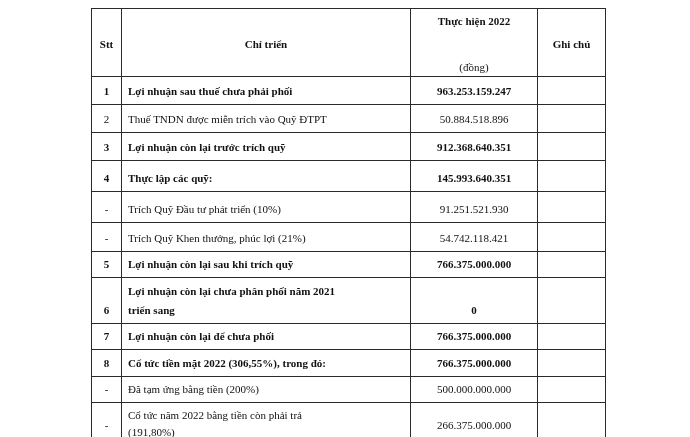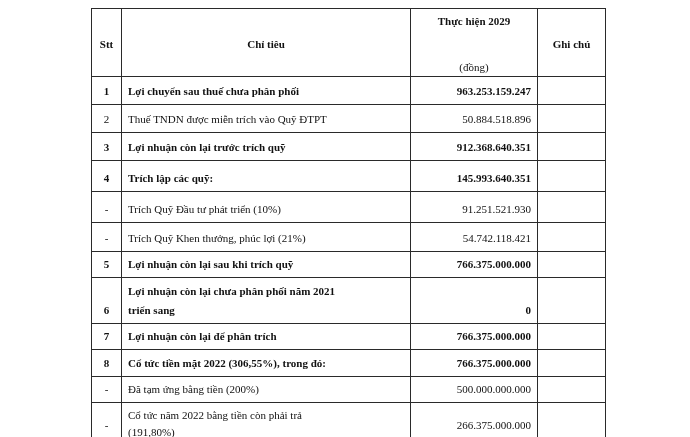--- a/index.html
+++ b/index.html
@@ -19,68 +19,68 @@
       padding-bottom: 4px;
       overflow: hidden;
       white-space: nowrap;
     }
     table.profit th { font-weight: bold; text-align: center; vertical-align: middle; padding-bottom: 0; }
     col.c-stt { width: 30px; }
     col.c-item { width: 289px; }
     col.c-val { width: 127px; }
     col.c-note { width: 68px; }
     td.stt { text-align: center; padding: 0 2px 4px 2px; }
-    td.val { text-align: right; }
+    td.val { text-align: center; }
     td.item.wrap { white-space: normal; }
     tr.bold td { font-weight: bold; }
     tr.normal td { font-weight: normal; }
   </style>
 </head>
 <body>
 
 <table class="profit">
   <colgroup>
     <col class="c-stt">
       <col class="c-item">
       <col class="c-val">
       <col class="c-note">
   </colgroup>
   <thead>
     <tr style="height:39px">
       <th>Stt</th>
-      <th>Chỉ tiêu</th>
+      <th>Chỉ triển</th>
       <th>
-        <div>Thực hiện 2029</div>
+        <div>Thực hiện 2022</div>
         <div style="font-weight:normal;margin-top:29px;">(đồng)</div>
       </th>
       <th>Ghi chú</th>
     </tr>
   </thead>
   <tbody>
     <tr class="bold" style="height:28px">
       <td class="stt">1</td>
-      <td class="item">Lợi chuyển sau thuế chưa phân phối</td>
+      <td class="item">Lợi nhuận sau thuế chưa phải phối</td>
       <td class="val">963.253.159.247</td>
       <td></td>
     </tr>
     <tr class="normal" style="height:28px">
       <td class="stt">2</td>
       <td class="item">Thuế TNDN được miễn trích vào Quỹ ĐTPT</td>
       <td class="val">50.884.518.896</td>
       <td></td>
     </tr>
     <tr class="bold" style="height:28px">
       <td class="stt">3</td>
       <td class="item">Lợi nhuận còn lại trước trích quỹ</td>
       <td class="val">912.368.640.351</td>
       <td></td>
     </tr>
     <tr class="bold" style="height:31px">
       <td class="stt">4</td>
-      <td class="item">Trích lập các quỹ:</td>
+      <td class="item">Thực lập các quỹ:</td>
       <td class="val">145.993.640.351</td>
       <td></td>
     </tr>
     <tr class="normal" style="height:31px">
       <td class="stt">-</td>
       <td class="item">Trích Quỹ Đầu tư phát triển (10%)</td>
       <td class="val">91.251.521.930</td>
       <td></td>
     </tr>
     <tr class="normal" style="height:29px">
@@ -99,21 +99,21 @@
       <td class="stt">6</td>
       <td class="item wrap">
         <div style="margin-bottom:2px;">Lợi nhuận còn lại chưa phân phối năm 2021</div>
         <div>triển sang</div>
       </td>
       <td class="val">0</td>
       <td></td>
     </tr>
     <tr class="bold" style="height:26px">
       <td class="stt">7</td>
-      <td class="item">Lợi nhuận còn lại để phân trích</td>
+      <td class="item">Lợi nhuận còn lại để chưa phối</td>
       <td class="val">766.375.000.000</td>
       <td></td>
     </tr>
     <tr class="bold" style="height:27px">
       <td class="stt">8</td>
       <td class="item">
         <span>Cổ tức tiền mặt 2022 (306,55%)</span><span style="font-weight:bold;">, trong đó:</span>
       </td>
       <td class="val">766.375.000.000</td>
       <td></td>

